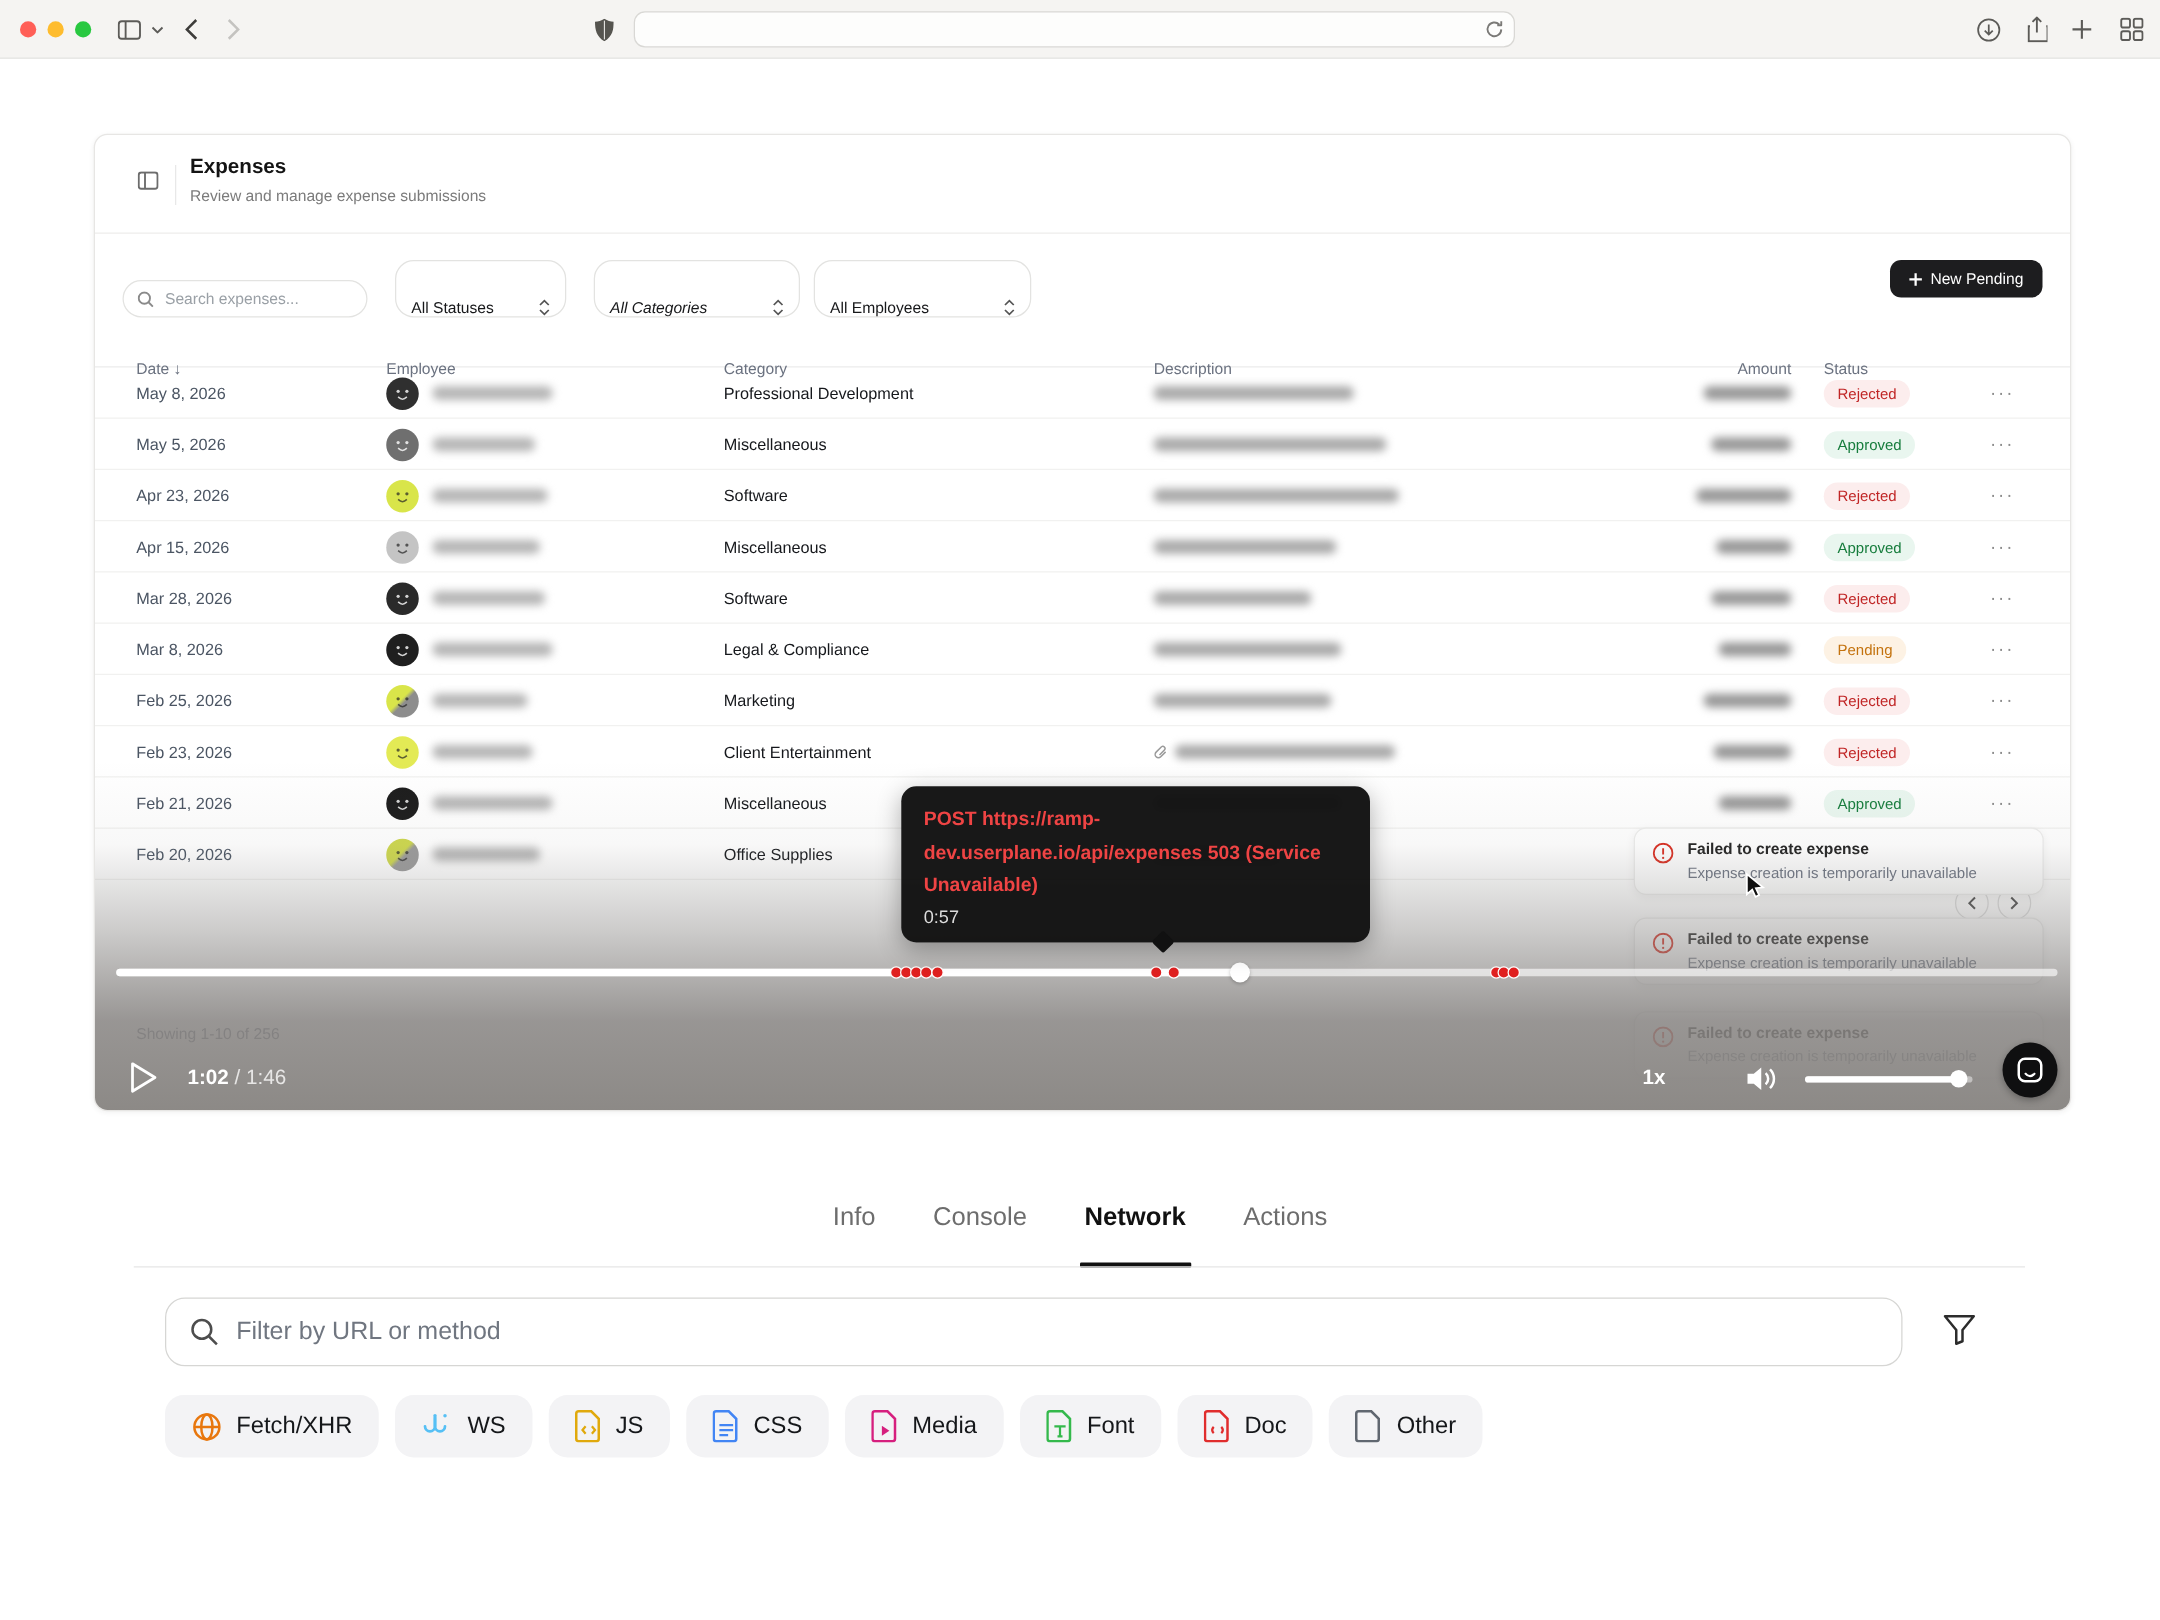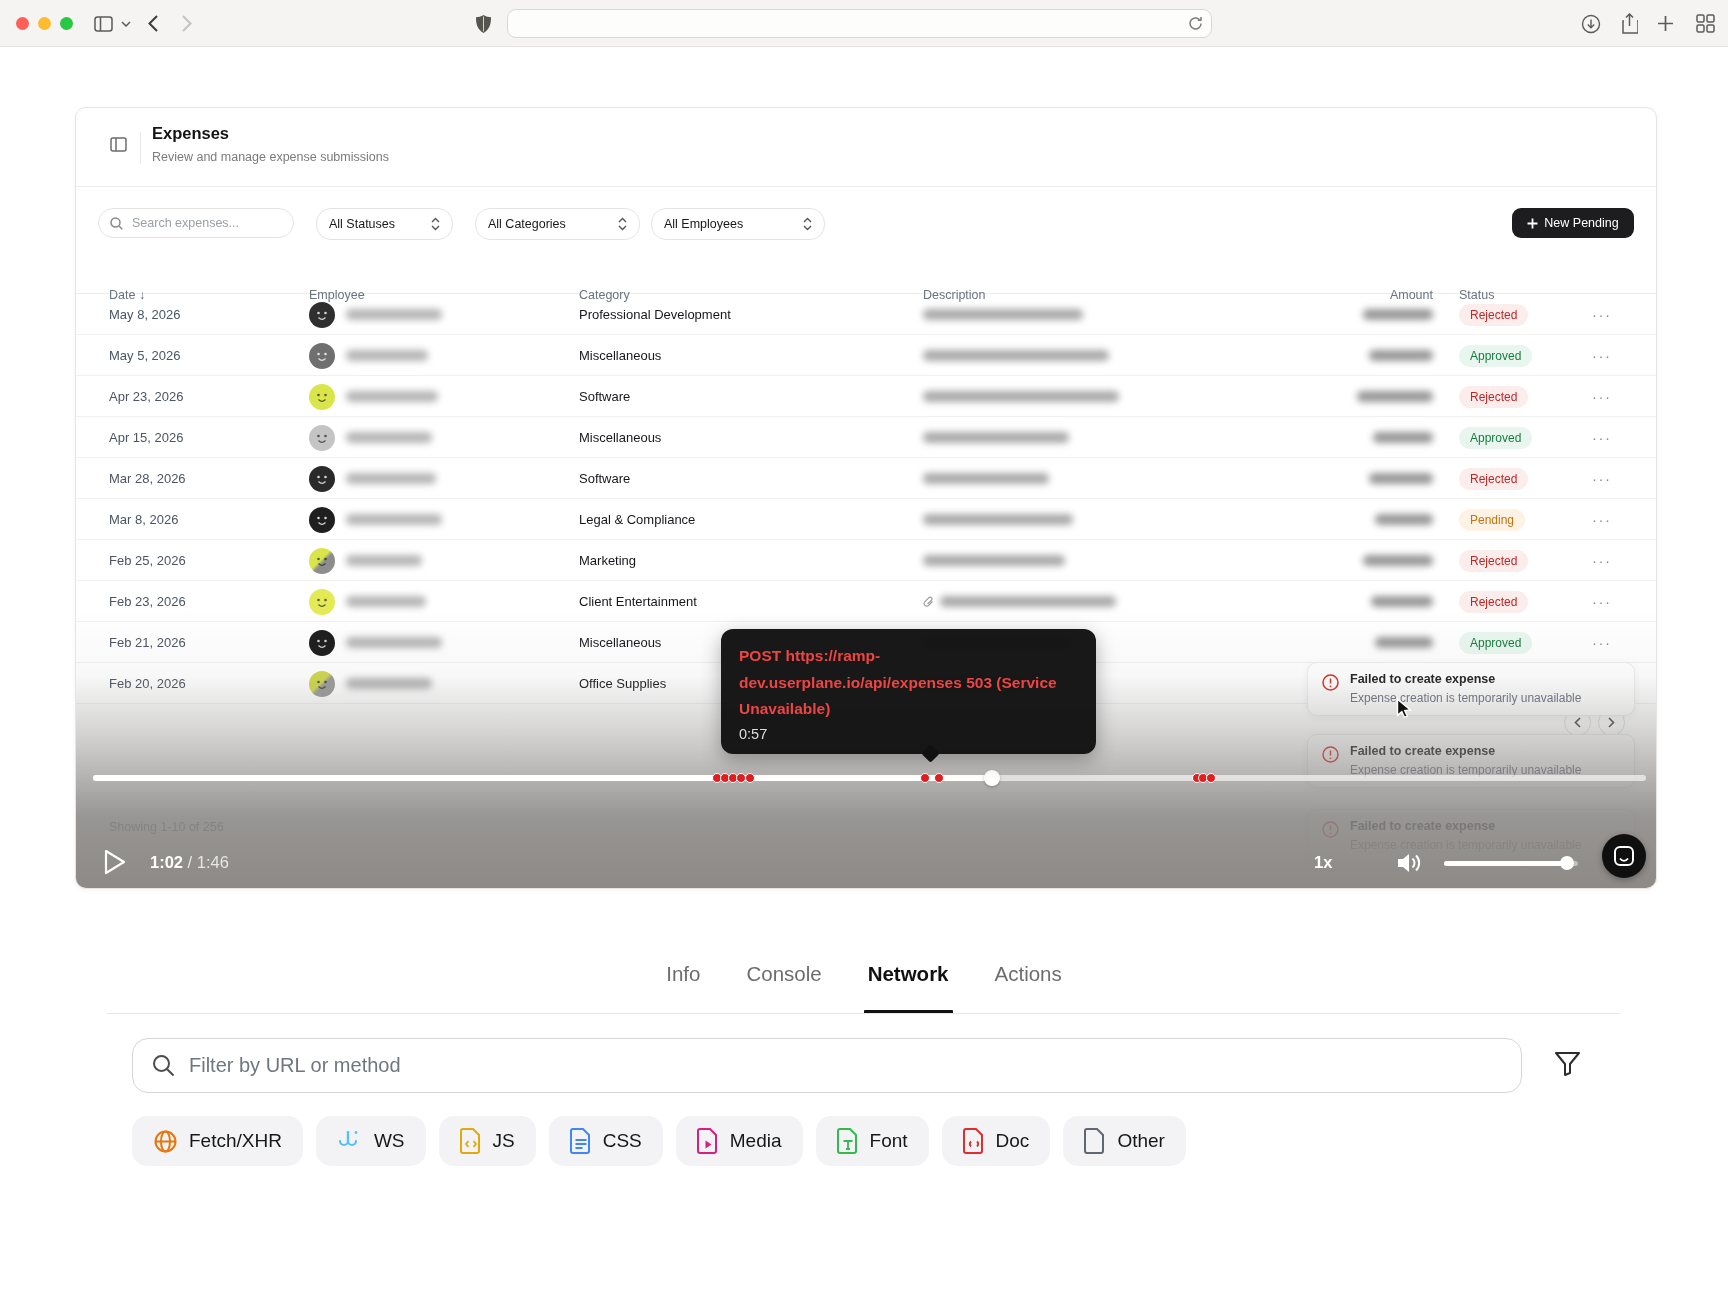--- a/index.html
+++ b/index.html
@@ -20,25 +20,25 @@
   
   #card { position:absolute; left:75px; top:107px; width:1582px; height:782px; background:#fff; border:1px solid #e7e6e4; border-radius:11px; overflow:hidden; box-shadow:0 1px 4px rgba(0,0,0,0.05); }
 
   .app-header { position:absolute; left:0; top:0; width:100%; height:79px; border-bottom:1px solid #eeedec; }
   .hdr-panel-icon { position:absolute; left:34px; top:29px; color:#6c6c6c; }
   .hdr-divider { position:absolute; left:64px; top:24px; width:1px; height:32px; background:#e8e8e8; }
   .app-title { position:absolute; left:76px; top:16px; font-size:16.5px; font-weight:700; color:#141414; }
   .app-sub { position:absolute; left:76px; top:42px; font-size:12.5px; color:#7b7b7b; }
 
   .filters { position:absolute; left:0; top:100px; width:100%; height:30px; }
-  .search-box { position:absolute; left:22px; top:0; width:196px; height:30px; border:1px solid #e3e3e1; border-radius:15px; background:#fff; }
+  .search-box { position:absolute; left:22px; top:16px; width:196px; height:30px; border:1px solid #e3e3e1; border-radius:15px; background:#fff; }
   .search-box .mag { position:absolute; left:11px; top:8px; color:#8a8a8a; }
   .search-box input { position:absolute; left:33px; top:0; width:152px; height:28px; border:none; outline:none; font-size:12.5px; background:transparent; font-family:"Liberation Sans",sans-serif; }
   .search-box input::placeholder { color:#9aa0a6; }
-  .select { position:absolute; top:0; height:32px; border:1px solid #e3e3e1; border-radius:15px; background:#fff; display:flex; align-items:center; padding:0 12px; font-size:12.5px; font-weight:500; color:#17181a; cursor:default; }
+  .select { position:absolute; top:0; height:46px; border:1px solid #e3e3e1; border-radius:15px; background:#fff; display:flex; align-items:flex-end; padding:0 12px; font-size:12.5px; font-weight:500; color:#17181a; cursor:default; }
   .select .updown { margin-left:auto; color:#555; }
   .btn-new { position:absolute; right:22px; top:0; height:30px; width:122px; background:#1d1d1f; color:#fff; border-radius:9px; display:flex; align-items:center; justify-content:center; gap:6px; font-size:12.5px; font-weight:500; }
 
   .thead { position:absolute; left:0; top:150px; width:100%; height:36px; font-size:12.5px; color:#6b7280; }
   .thead > div { position:absolute; top:10px;margin-top:20px; }
   .c-date{left:33px;} .c-emp{left:233px;} .c-cat{left:503px;} .c-desc{left:847px;}
   .c-amt{left:1197px; width:160px; text-align:right;} .c-status{left:1383px;} .c-dots{left:1516px; width:30px; text-align:center;}
   .thead { border-bottom:1px solid #ececec; }
 
   #tbody { position:absolute; left:0; top:186px; width:100%; }
@@ -213,21 +213,21 @@
       </div>
       <div id="selects">
           <div class="select" style="left: 240px; width: 137px;">
             <span>All Statuses</span>
             <span class="updown">
               <svg width="9" height="14" viewBox="0 0 9 14" fill="none" stroke="#555" stroke-width="1.4">
                 <path d="M1 5l3.5-3.5L8 5M1 9l3.5 3.5L8 9"></path>
               </svg>
             </span>
           </div>
-          <div class="select" style="left: 399px; width: 165px;">
+          <div class="select" style="left: 399px; width: 165px; font-style: italic;">
             <span>All Categories</span>
             <span class="updown">
               <svg width="9" height="14" viewBox="0 0 9 14" fill="none" stroke="#555" stroke-width="1.4">
                 <path d="M1 5l3.5-3.5L8 5M1 9l3.5 3.5L8 9"></path>
               </svg>
             </span>
           </div>
           <div class="select" style="left: 575px; width: 174px;">
             <span>All Employees</span>
             <span class="updown">

